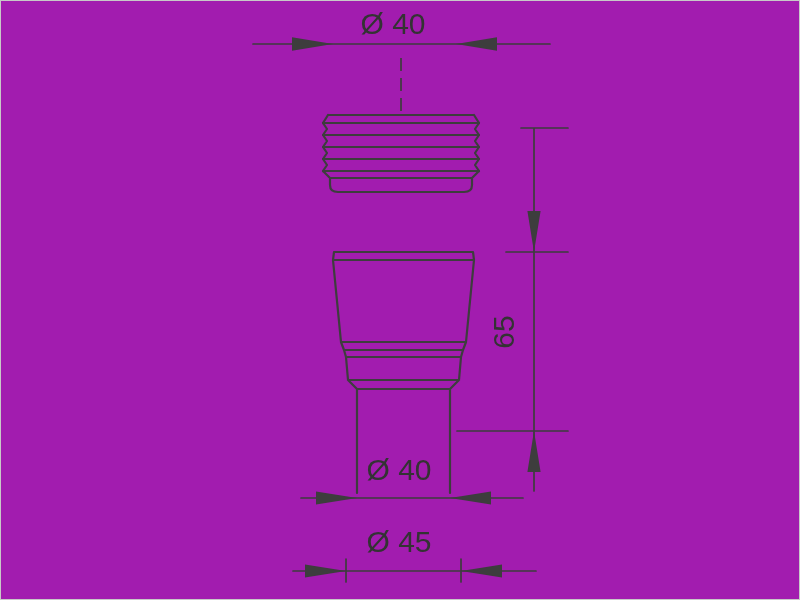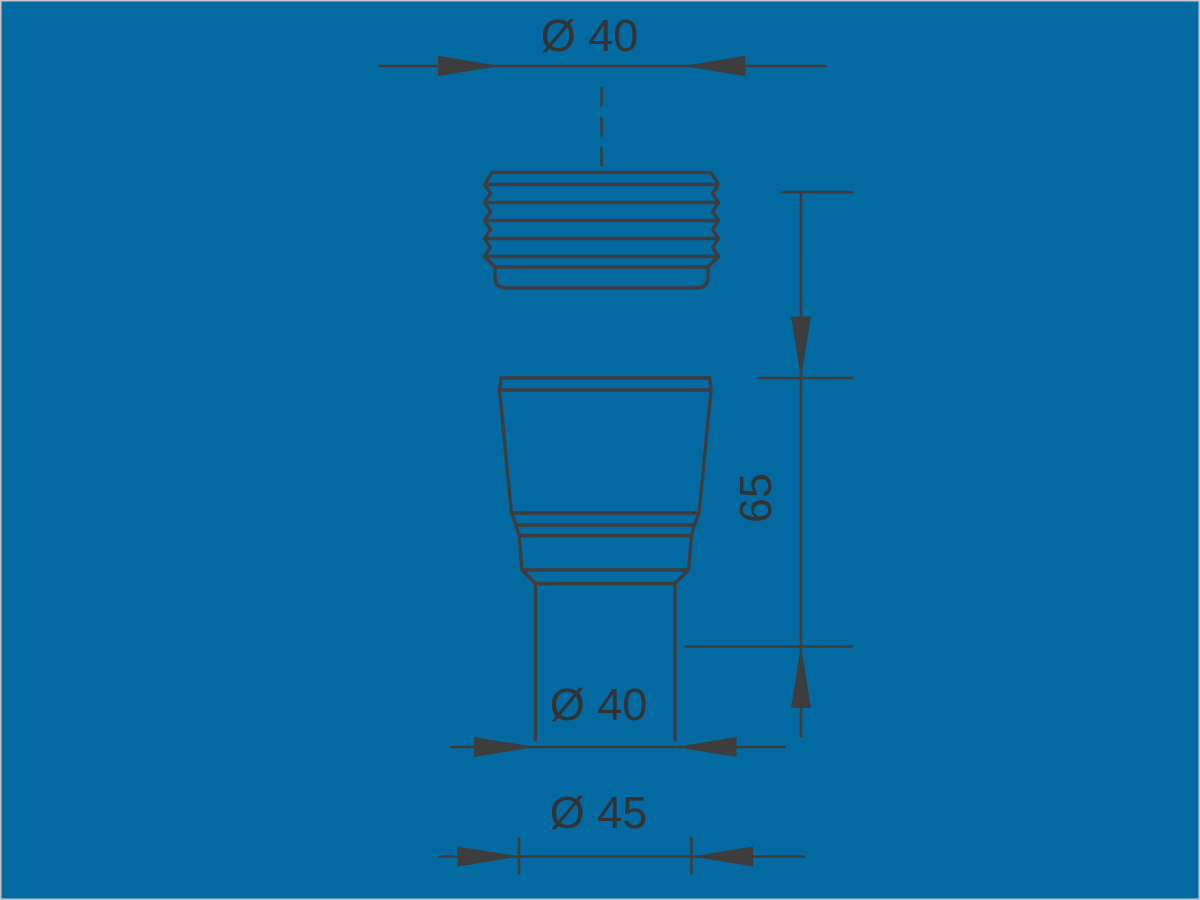--- a/index.html
+++ b/index.html
@@ -1,21 +1,21 @@
 <!DOCTYPE html>
 <html><head>
 <meta charset="utf-8">
 <style>
   html,body{margin:0;padding:0;background:#fff;}
   #canvas{
     position:relative;
     width:800px;height:600px;
     box-sizing:border-box;
     border:1px solid #c8c8c8;
-    background:#0369a1;
+    background:#a21caf;
     overflow:hidden;
   }
   svg{display:block;}
   .part-line{stroke:#3d3d3d;stroke-width:2.2;fill:none;stroke-linecap:round;stroke-linejoin:round;}
   .dim-line{stroke:#3d3d3d;stroke-width:1.7;fill:none;stroke-linecap:round;}
   .center-line{stroke:#3d3d3d;stroke-width:1.7;fill:none;stroke-dasharray:13 7;}
   .arrow{fill:#3d3d3d;stroke:none;}
   .dim-label{
     font-family:"Liberation Sans", sans-serif;
     font-size:30px;

